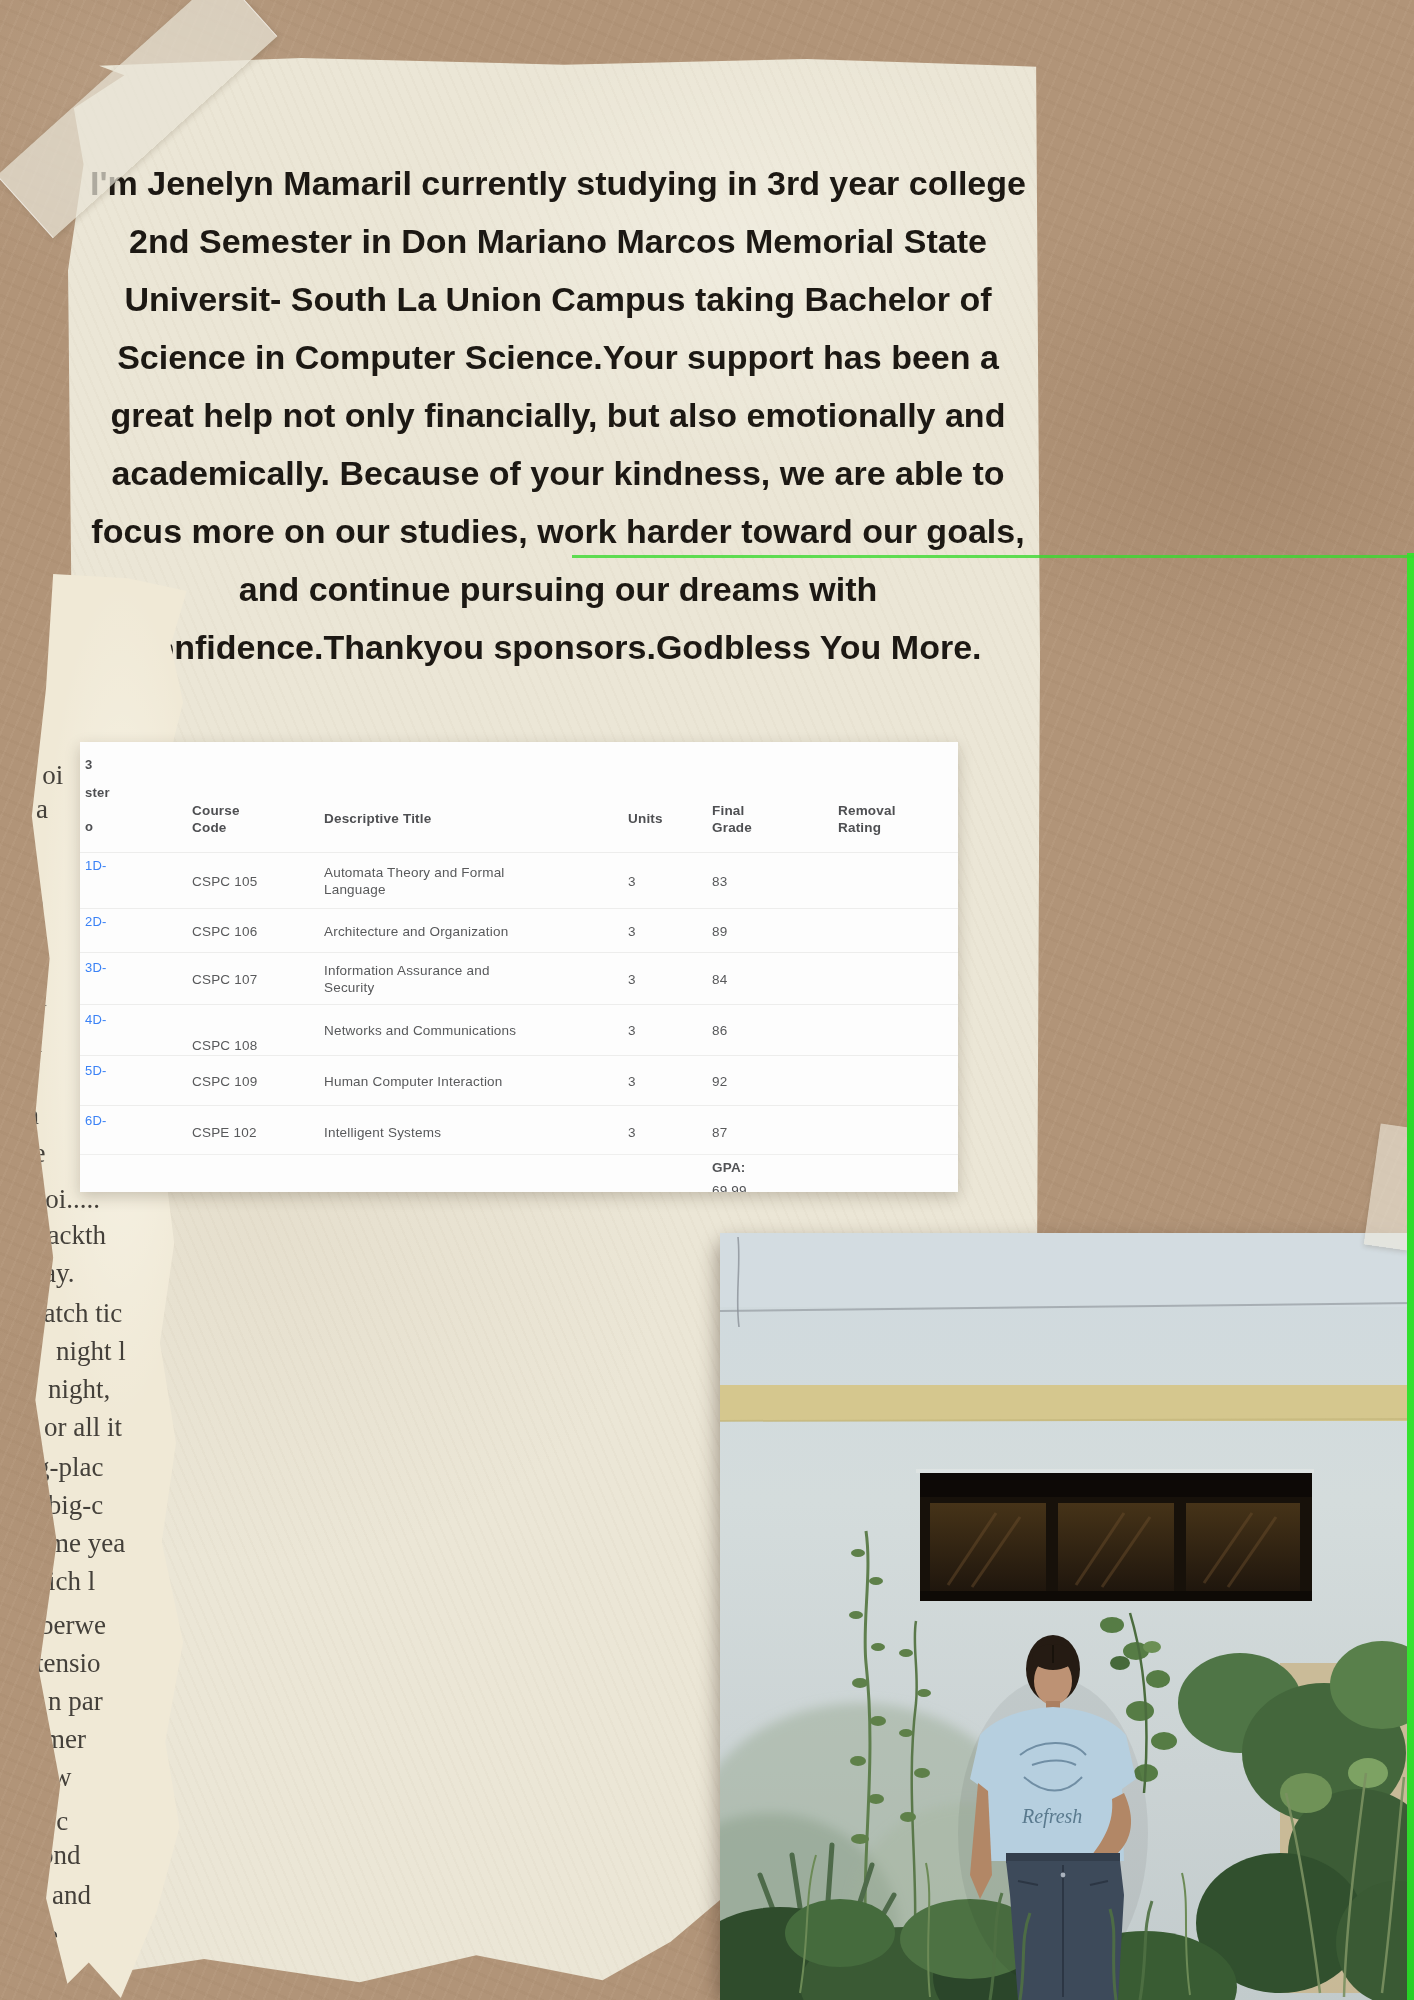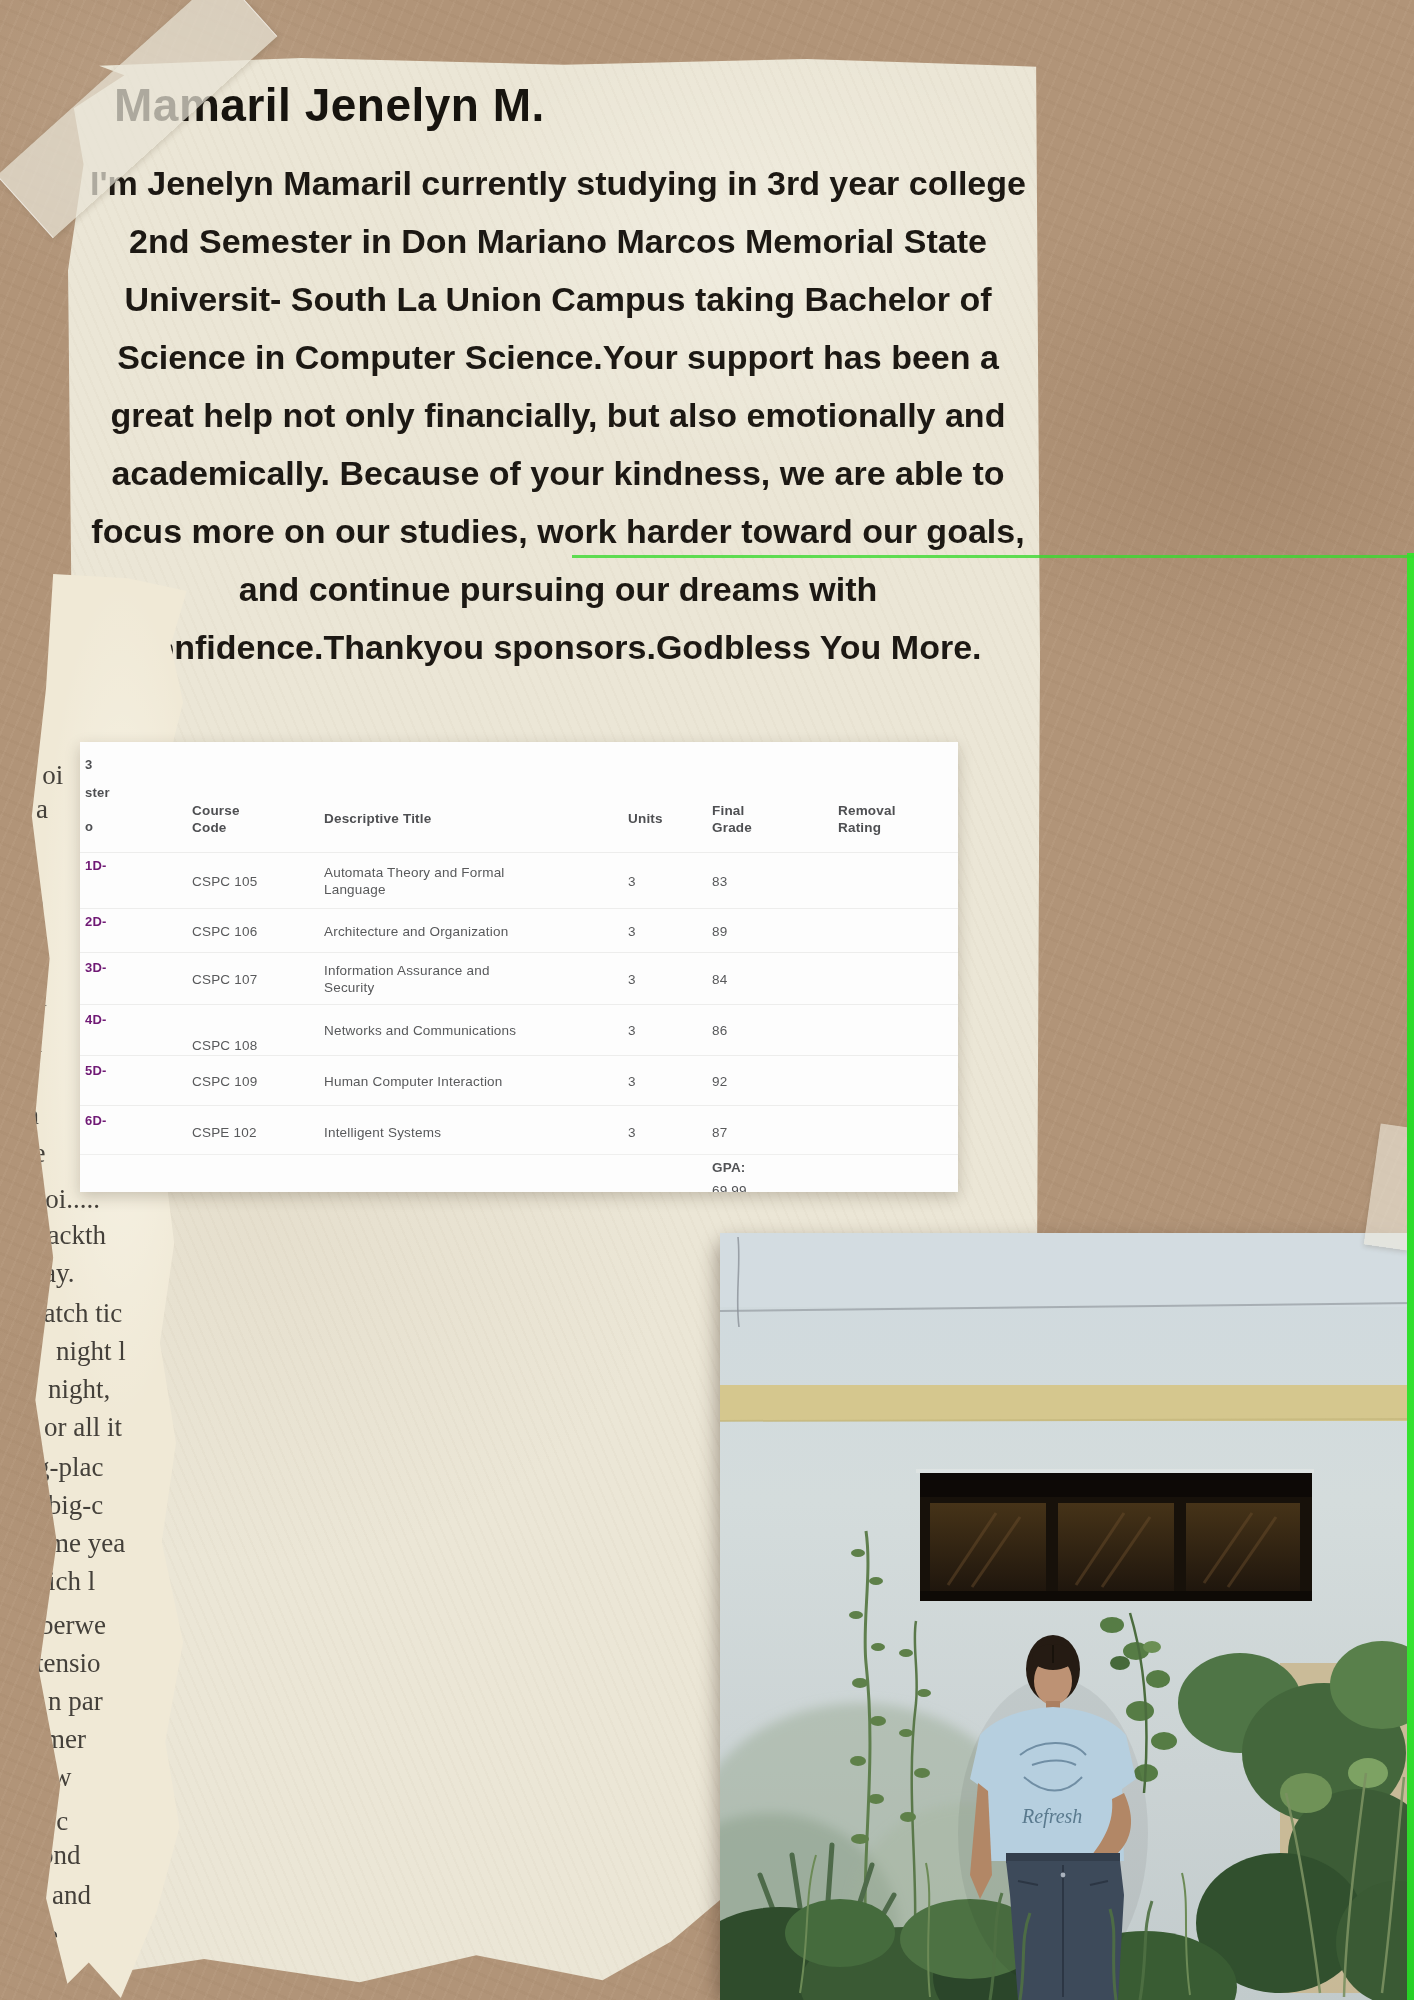--- a/index.html
+++ b/index.html
@@ -39,21 +39,21 @@
     font-size:34px;font-weight:700;color:#1c1813;line-height:58px;text-align:center;
   }
   
   .grades-table{
     position:absolute;left:80px;top:742px;width:878px;height:450px;
     background:#fdfdfd;overflow:hidden;
     box-shadow:0 5px 14px rgba(50,35,20,.22);
     font-size:13.5px;color:#58595b;letter-spacing:.2px;
   }
   .gt-head span{position:absolute;font-weight:700;color:#4e4f52;line-height:17px;}
-  .gt-frag{position:absolute;left:5px;color:#701a75;font-size:13px;font-weight:bold;}
+  .gt-frag{position:absolute;left:5px;color:#3b82f6;font-size:13px;}
   .gt-row{position:absolute;left:0;width:878px;border-top:1px solid #ededec;}
   .gt-row span{position:absolute;line-height:17px;}
   .gt-sep{position:absolute;left:0;width:878px;border-top:1px solid #efefee;}
   .col-code{left:112px;}
   .col-title{left:244px;width:215px;}
   .col-units{left:548px;}
   .col-grade{left:632px;}
   .col-removal{left:758px;width:72px;}
   .gpa-label{position:absolute;left:632px;top:418px;font-weight:700;color:#525356;}
   .gpa-value{position:absolute;left:632px;top:441px;color:#525356;}
@@ -98,21 +98,20 @@
     position:absolute;left:572px;top:555px;width:842px;height:3px;
     background:rgba(58,218,48,.8);
   }
 </style>
 </head>
 <body>
 
 <div class="page">
 
   <div class="card">
-    <div class="card-title">Mamaril Jenelyn M.</div>
     <div class="card-paragraph">I'm Jenelyn Mamaril currently studying in 3rd year college 2nd Semester in Don Mariano Marcos Memorial State Universit- South La Union Campus taking Bachelor of Science in Computer Science.Your support has been a great help not only financially, but also emotionally and academically. Because of your kindness, we are able to focus more on our studies, work harder toward our goals, and continue pursuing our dreams with confidence.Thankyou sponsors.Godbless You More.</div>
   </div>
 
   <div class="newspaper">
     <span class="frag" style="left:8px;top:186px">d oi</span>
     <span class="frag" style="left:22px;top:220px">a</span>
     <span class="frag" style="left:8px;top:282px">n</span>
     <span class="frag" style="left:4px;top:314px">ne</span>
     <span class="frag" style="left:12px;top:408px">oi</span>
     <span class="frag" style="left:16px;top:454px">a</span>

